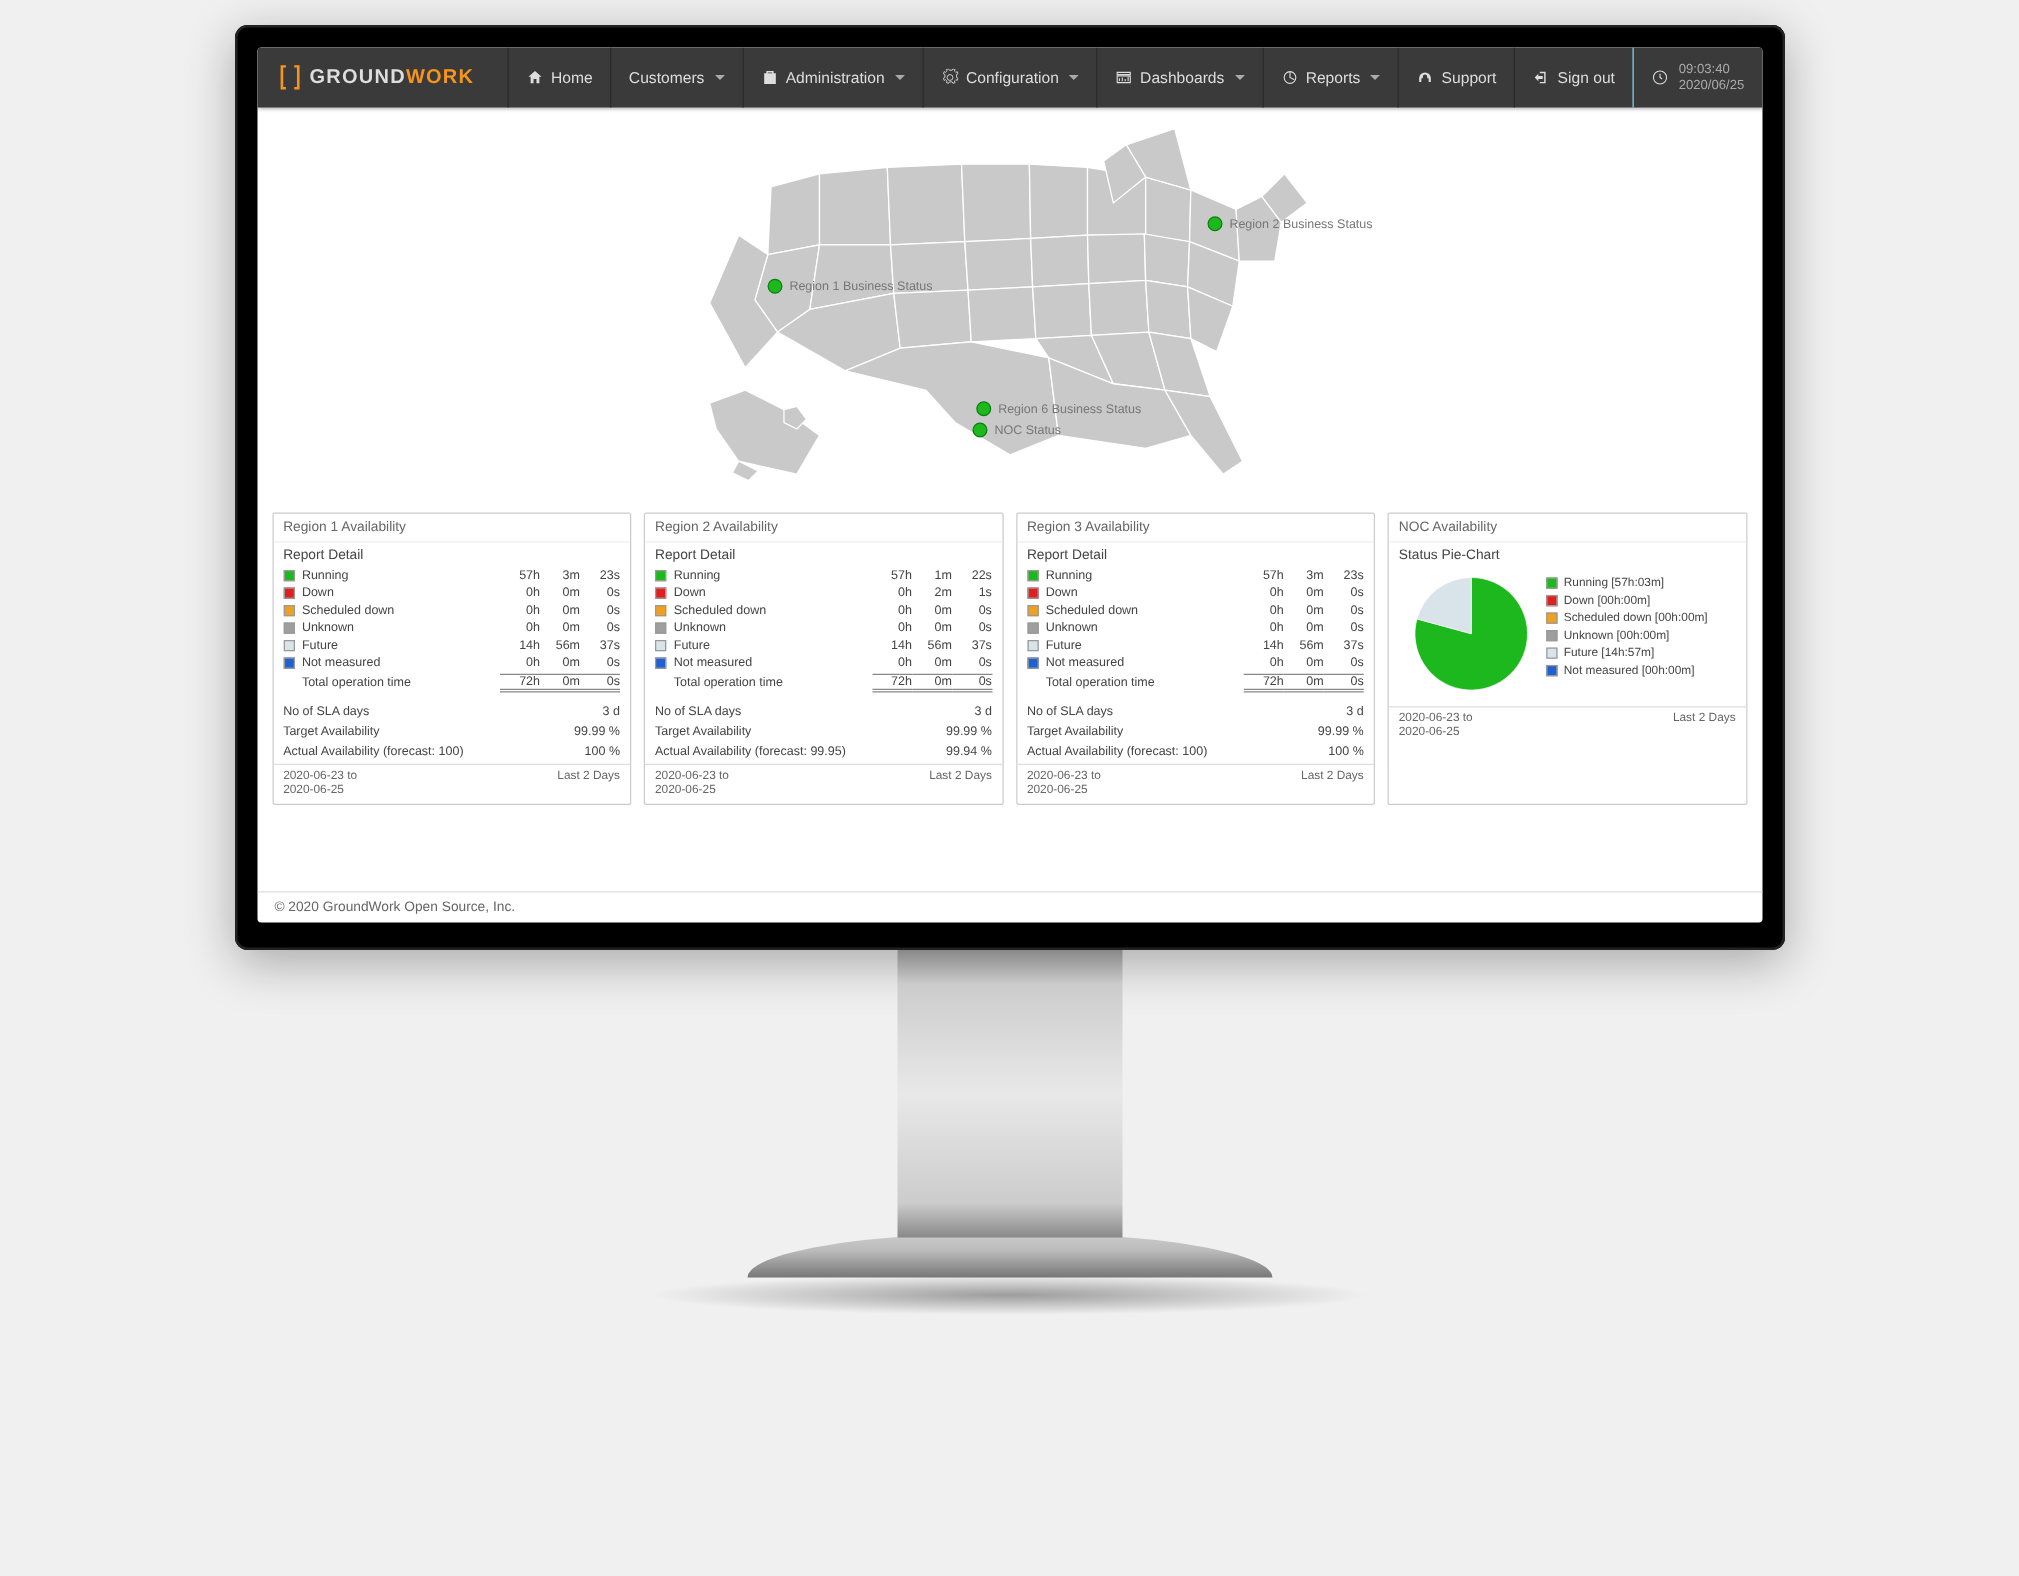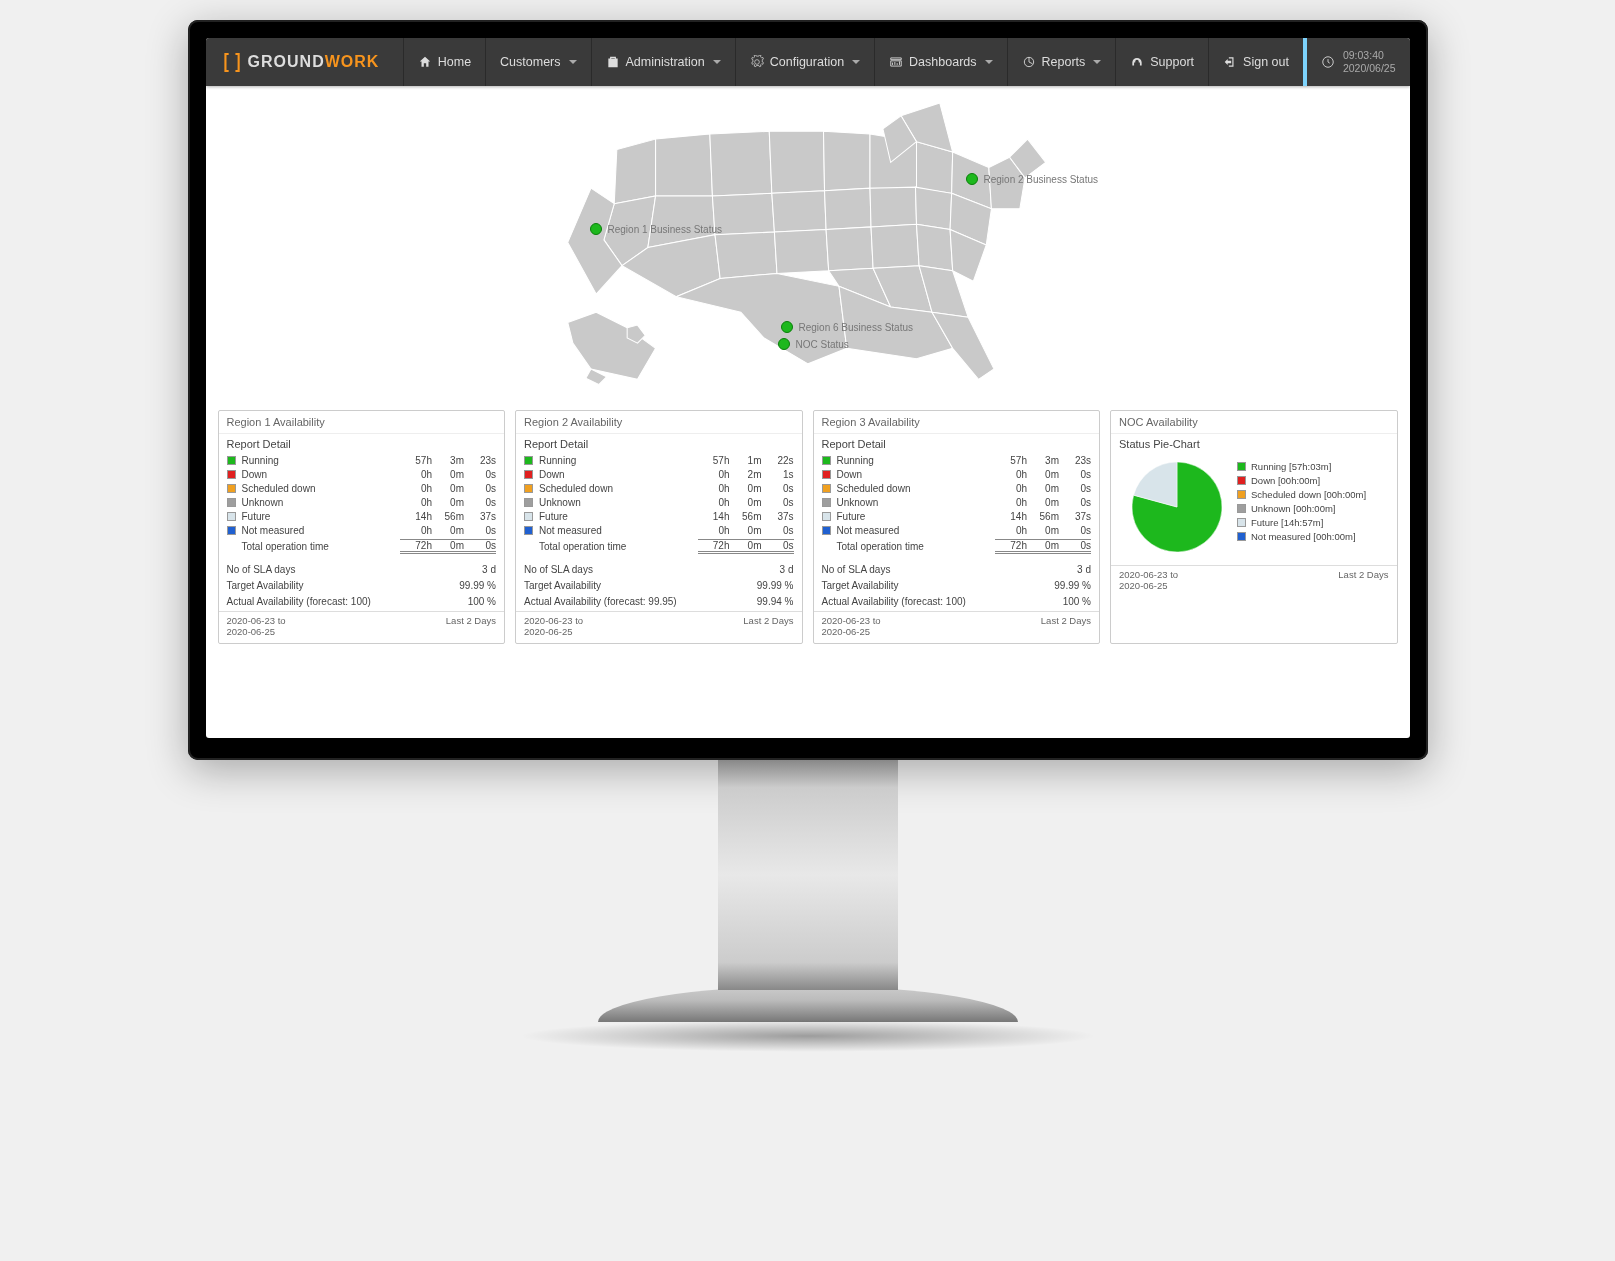--- a/index.html
+++ b/index.html
@@ -95,21 +95,21 @@
       border-right: 4px solid transparent;
       border-top: 4px solid #aaa;
       margin-left: 2px;
     }
     .nav-spacer { flex: 1; }
     .clock-block {
       display: flex;
       align-items: center;
       padding: 0 14px;
       gap: 8px;
-      border-left: 4px solid #7dd3fc;
+      border-left: 1px solid #7dd3fc;
       font-size: 10.5px;
       color: #aaa;
     }
     .clock-block .clock-text { display: flex; flex-direction: column; line-height: 1.2; white-space: nowrap; }
     .clock-block svg { width: 14px; height: 14px; fill: #ddd; }
 
     
     .breadcrumb {
       padding: 8px 14px 6px;
       font-size: 12px;
@@ -326,21 +326,21 @@
               <path d="M755 270 L825 300 L800 370 L760 350 Z"></path>
               <path d="M830 150 L870 130 L900 170 L890 230 L835 230 Z"></path>
               <path d="M870 130 L905 95 L940 140 L900 170 Z"></path>
               <path d="M690 100 L660 50 L735 25 L760 120 Z"></path>
               <path d="M660 50 L625 75 L640 140 L690 100 Z"></path>
               <path d="M15 450 L70 430 L130 460 L185 500 L150 560 L60 540 L25 490 Z"></path>
               <path d="M130 460 L150 455 L165 475 L150 490 L130 480 Z"></path>
               <path d="M60 540 L90 555 L75 570 L50 558 Z"></path>
             </g>
           </svg>
-          <div class="map-pin" style="left:384px; top:137px;">
+          <div class="map-pin" style="left:408px; top:137px;">
             <span class="pin-dot"></span>
             <span>Region 1 Business Status</span>
           </div>
           <div class="map-pin" style="left:760px; top:87px;">
             <span class="pin-dot"></span>
             <span>Region 2 Business Status</span>
           </div>
           <div class="map-pin" style="left:575px; top:235px;">
             <span class="pin-dot"></span>
             <span>Region 6 Business Status</span>
@@ -611,18 +611,19 @@
             </div>
             <div class="panel-footer">
               <div class="left" style="white-space:pre-line;">2020-06-23 to
 2020-06-25</div>
               <div>Last 2 Days</div>
             </div>
           </div>
         </div>
       </div>
 
+      <div class="footer">© 2020 GroundWork Open Source, Inc.</div>
     </div>
   </div>
   <div class="monitor-stand"></div>
   <div class="monitor-base"></div>
   <div class="monitor-shadow"></div>
 </div>
 
 </body></html>

